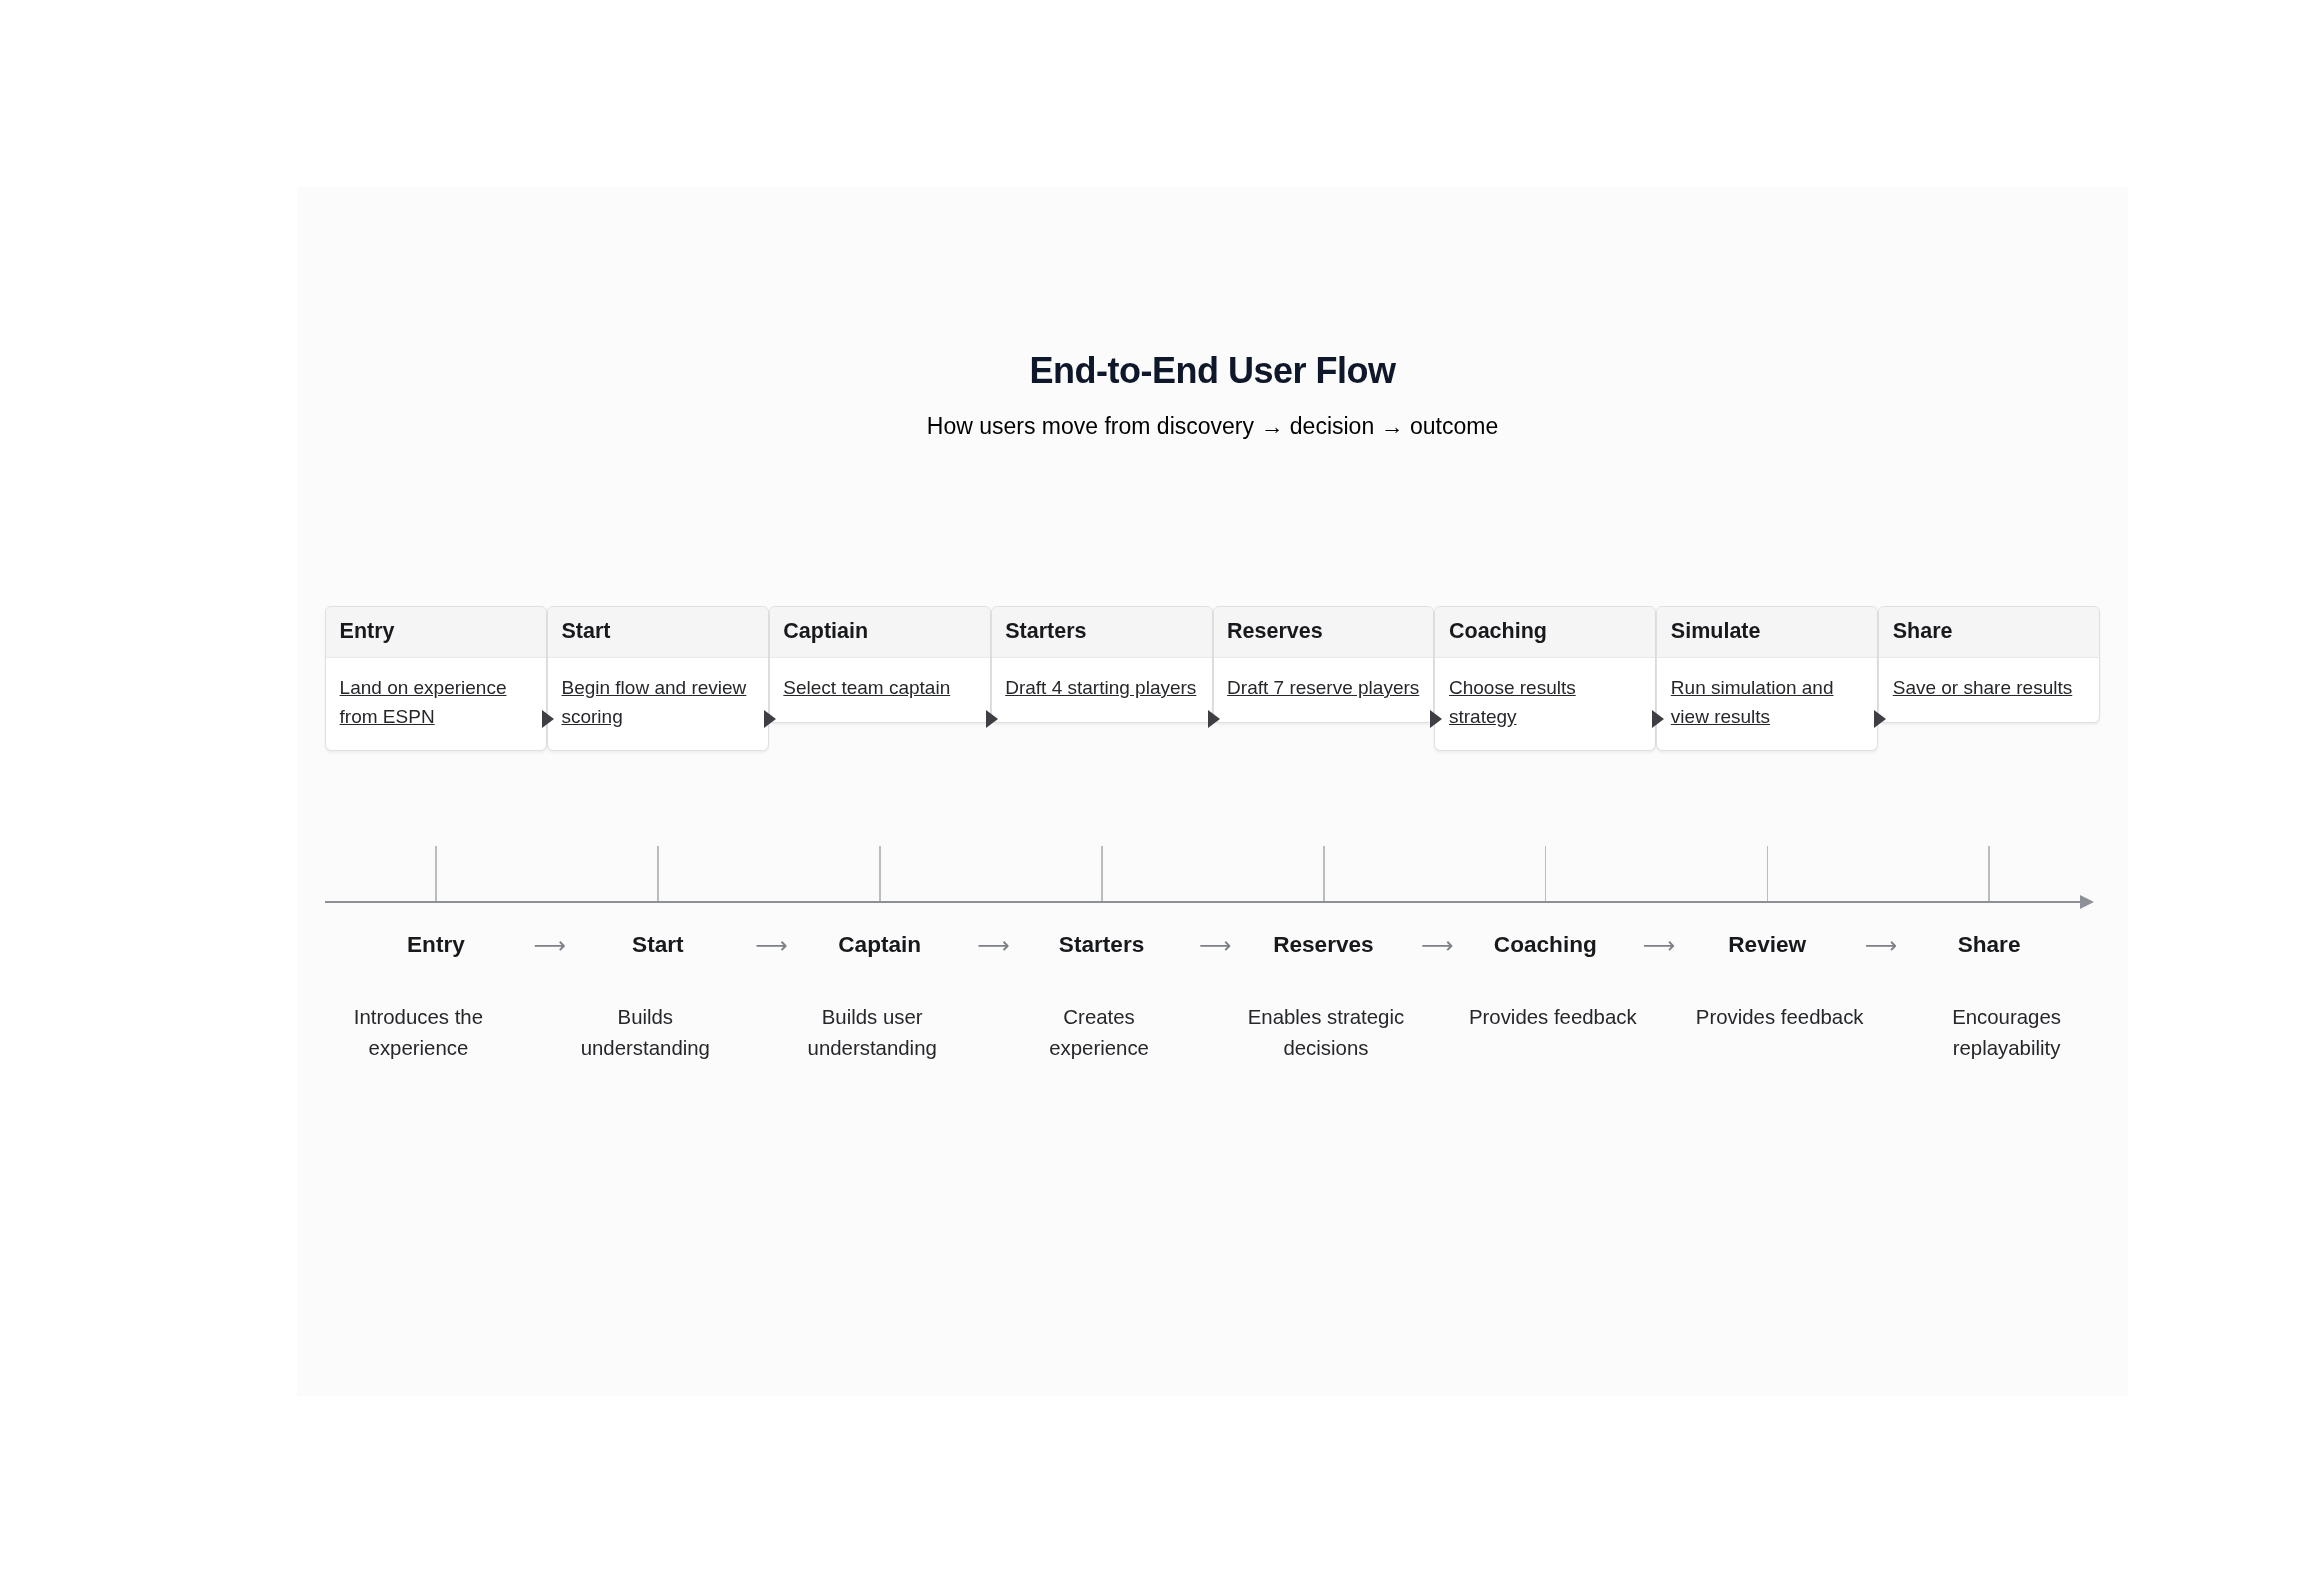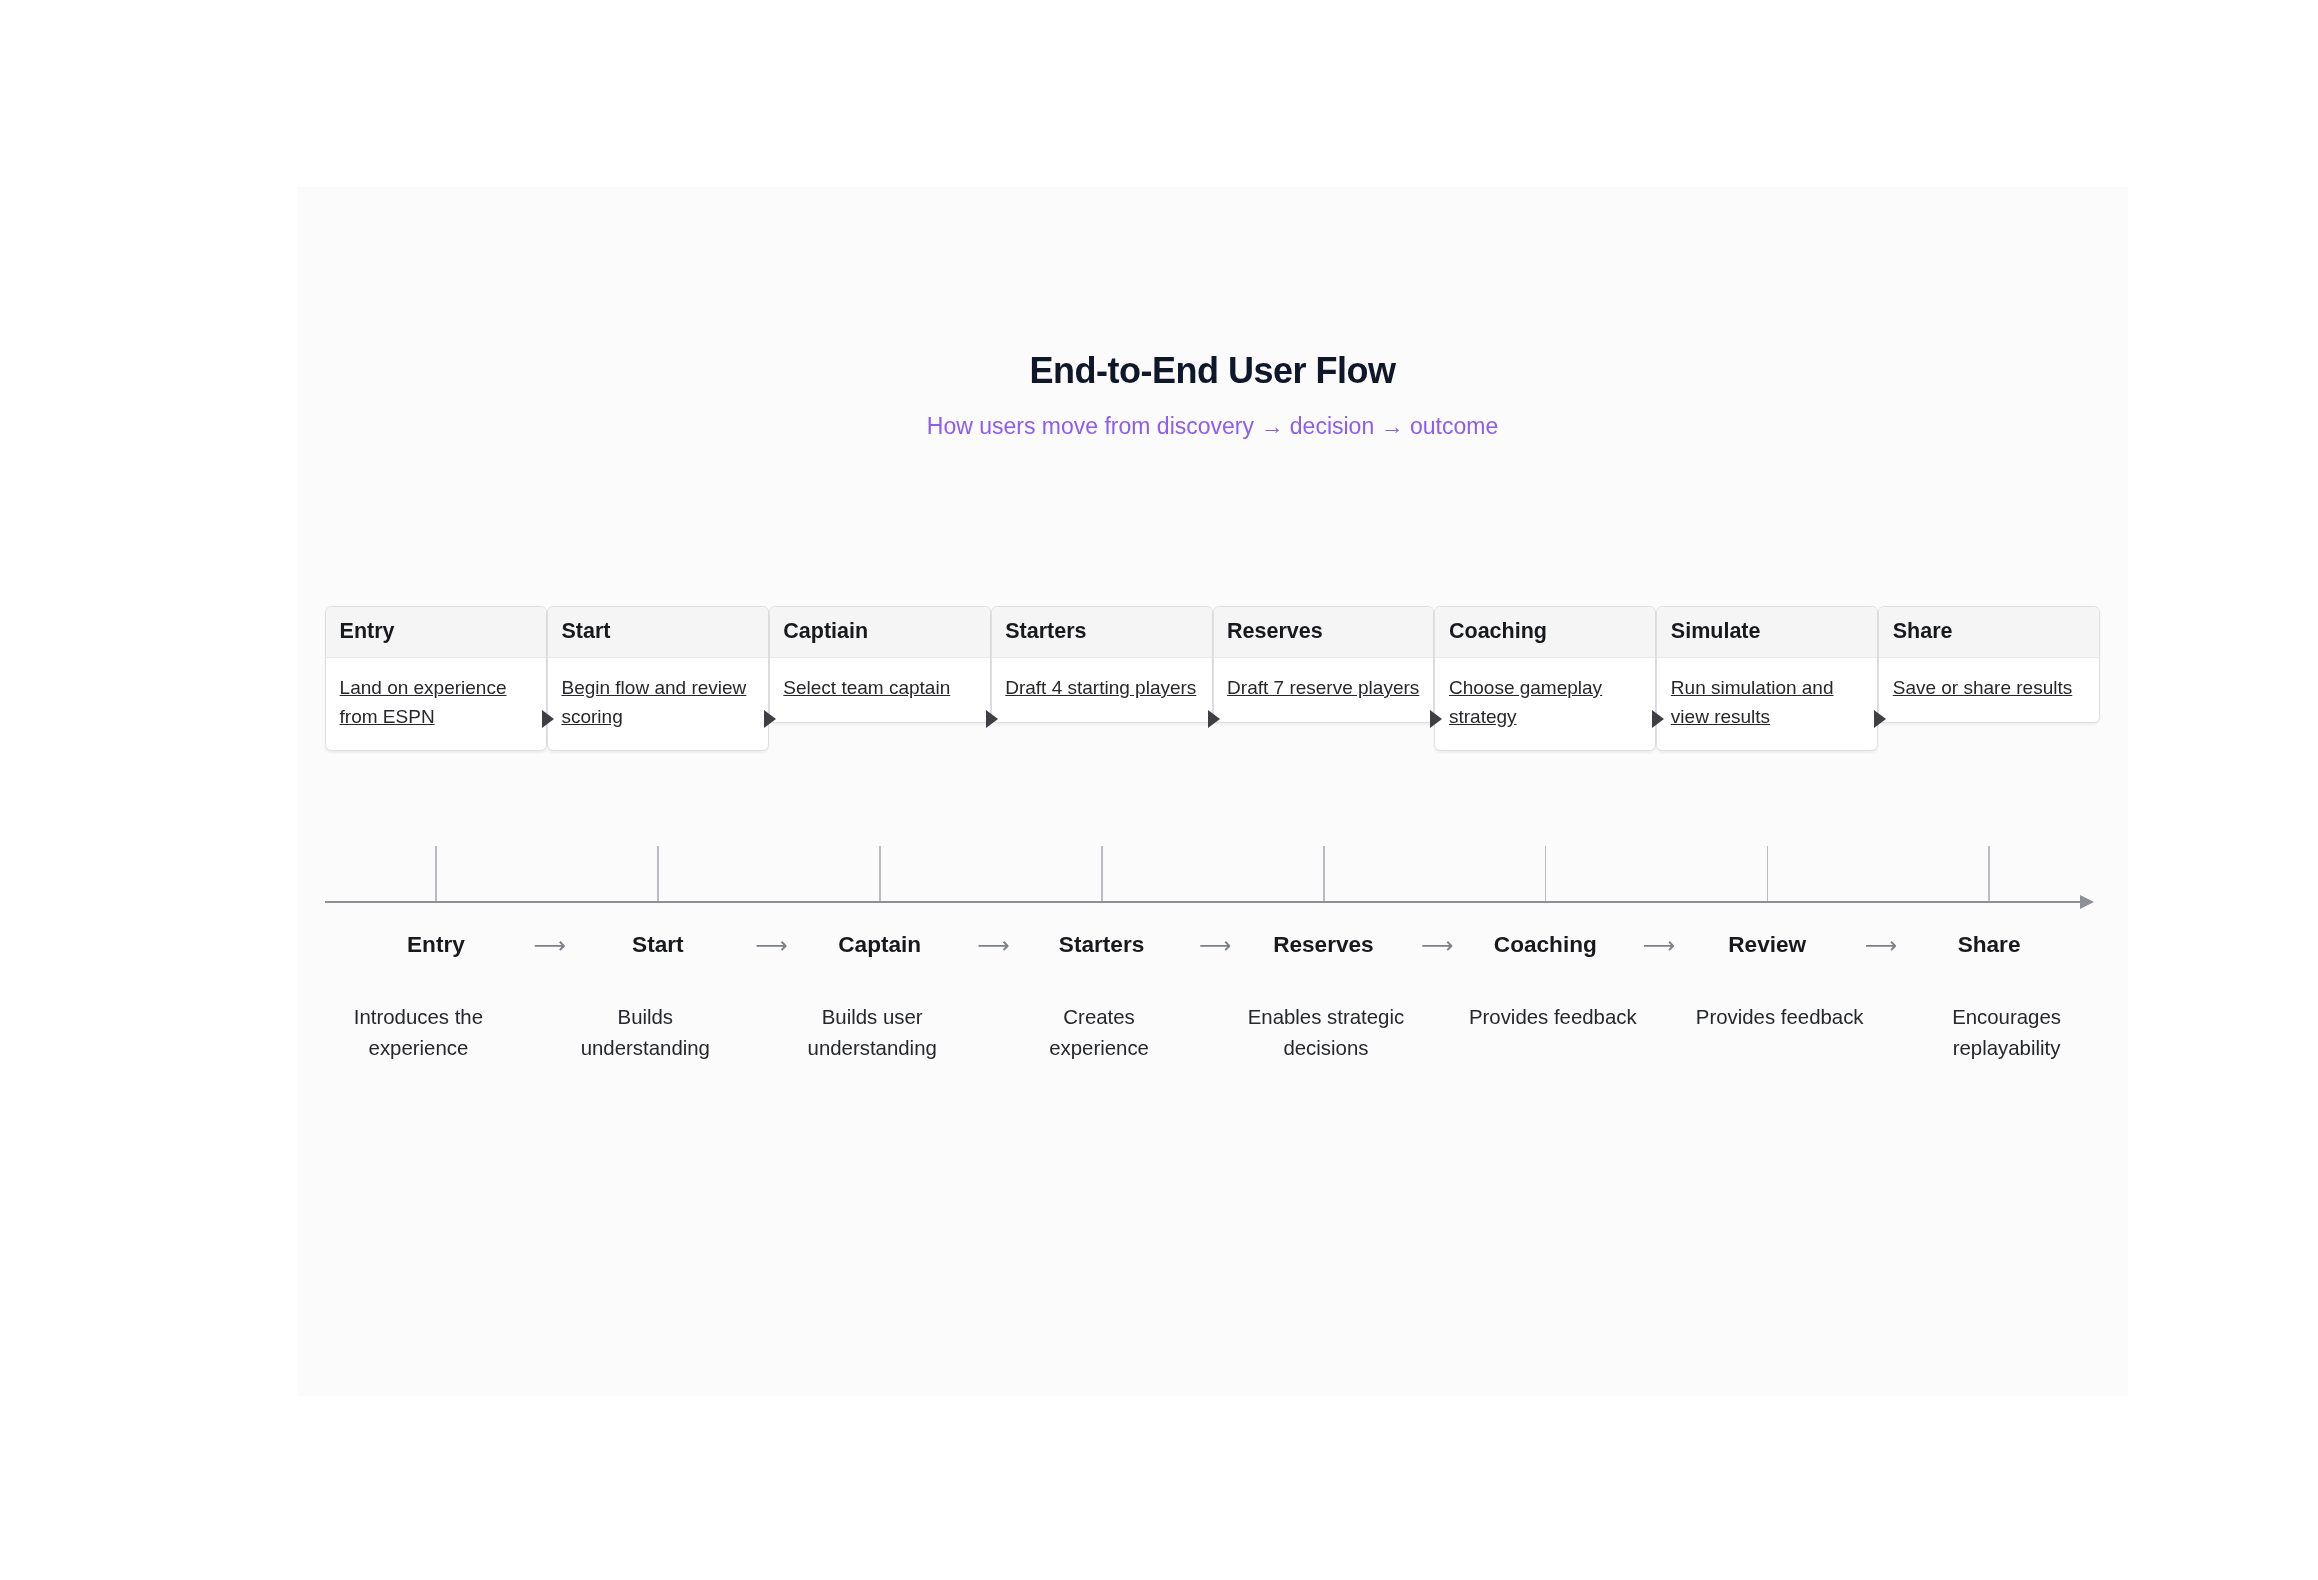--- a/index.html
+++ b/index.html
@@ -37,21 +37,21 @@
     font-size: 36px;
     font-weight: 700;
     color: #0f172a;
     letter-spacing: -0.5px;
     line-height: 1.1;
     margin: 0;
   }
   #page-subtitle {
     font-size: 23px;
     font-weight: 400;
-    color: #8b5cf6;
+    color: #000000;
     line-height: 1.2;
     margin: 22.6px 0 0 0;
   }
 
   
   #cards-row {
     position: absolute;
     left: 28px;
     top: 419px;
     width: 1775px;
@@ -289,21 +289,21 @@
           </div>
         </div>
         <div class="connector"></div>
       </div>
       <div class="card-slot">
         <div class="flow-card">
           <div class="card-header">
             <div class="card-title">Coaching</div>
           </div>
           <div class="card-body">
-            <div class="card-desc">Choose gameplay strategy</div>
+            <div class="card-desc">Choose results strategy</div>
           </div>
         </div>
         <div class="connector"></div>
       </div>
       <div class="card-slot">
         <div class="flow-card">
           <div class="card-header">
             <div class="card-title">Simulate</div>
           </div>
           <div class="card-body">

